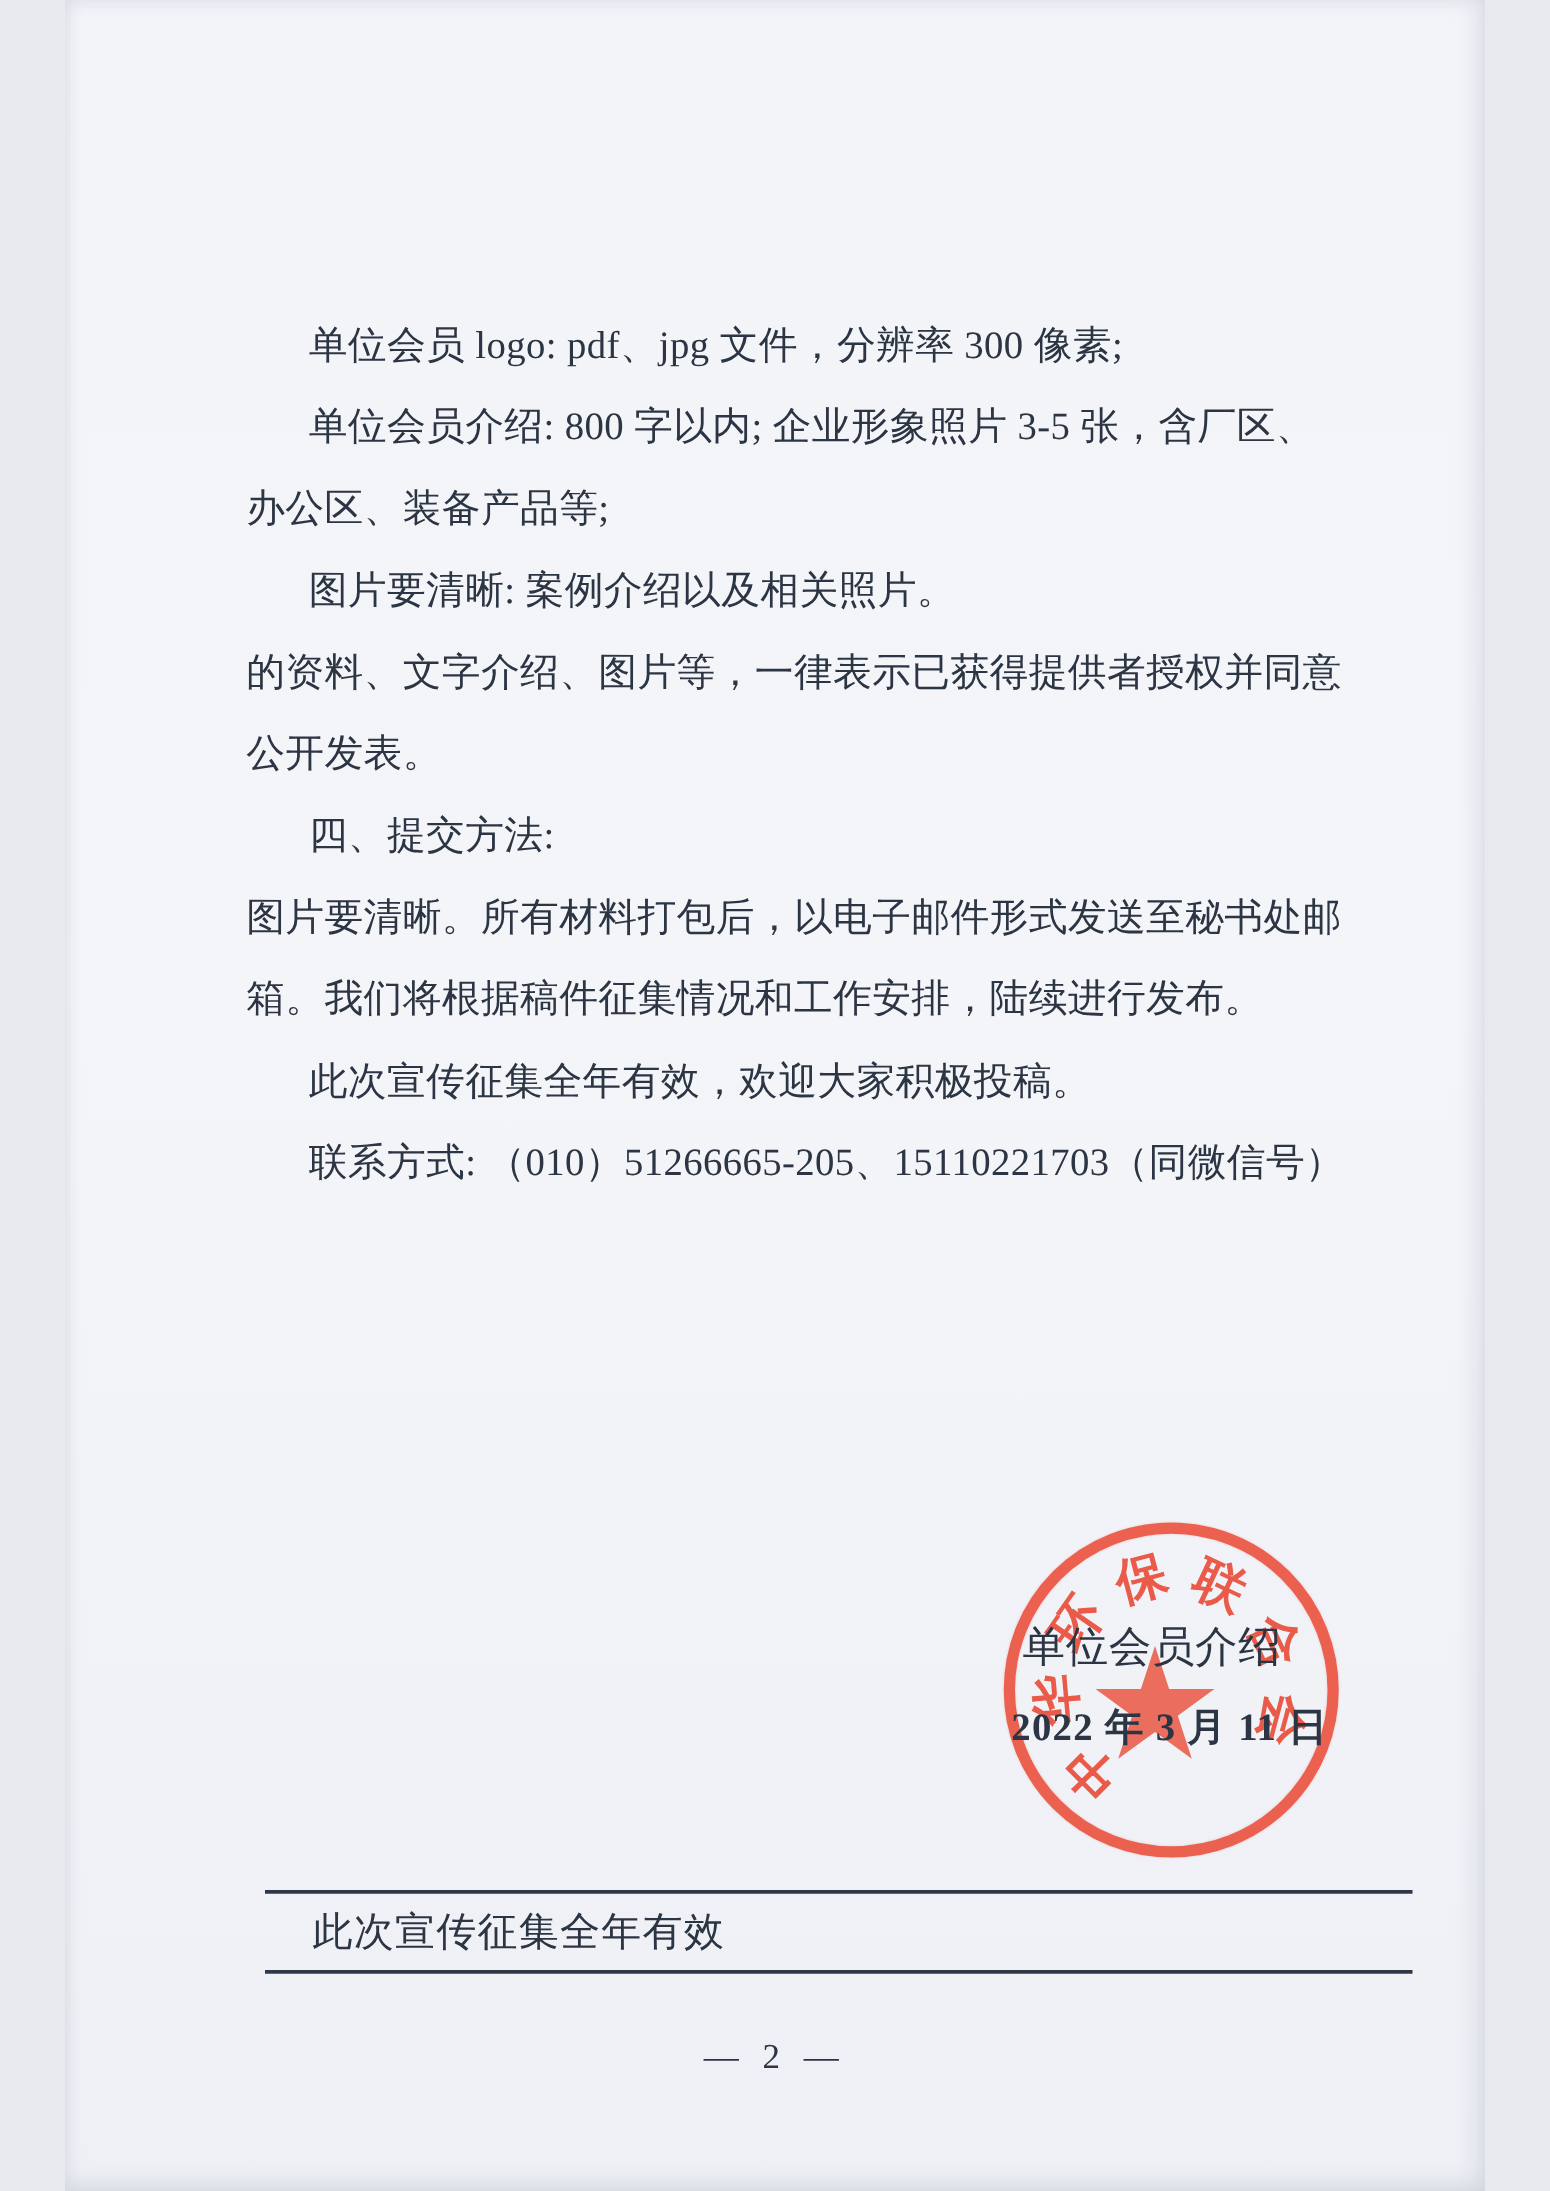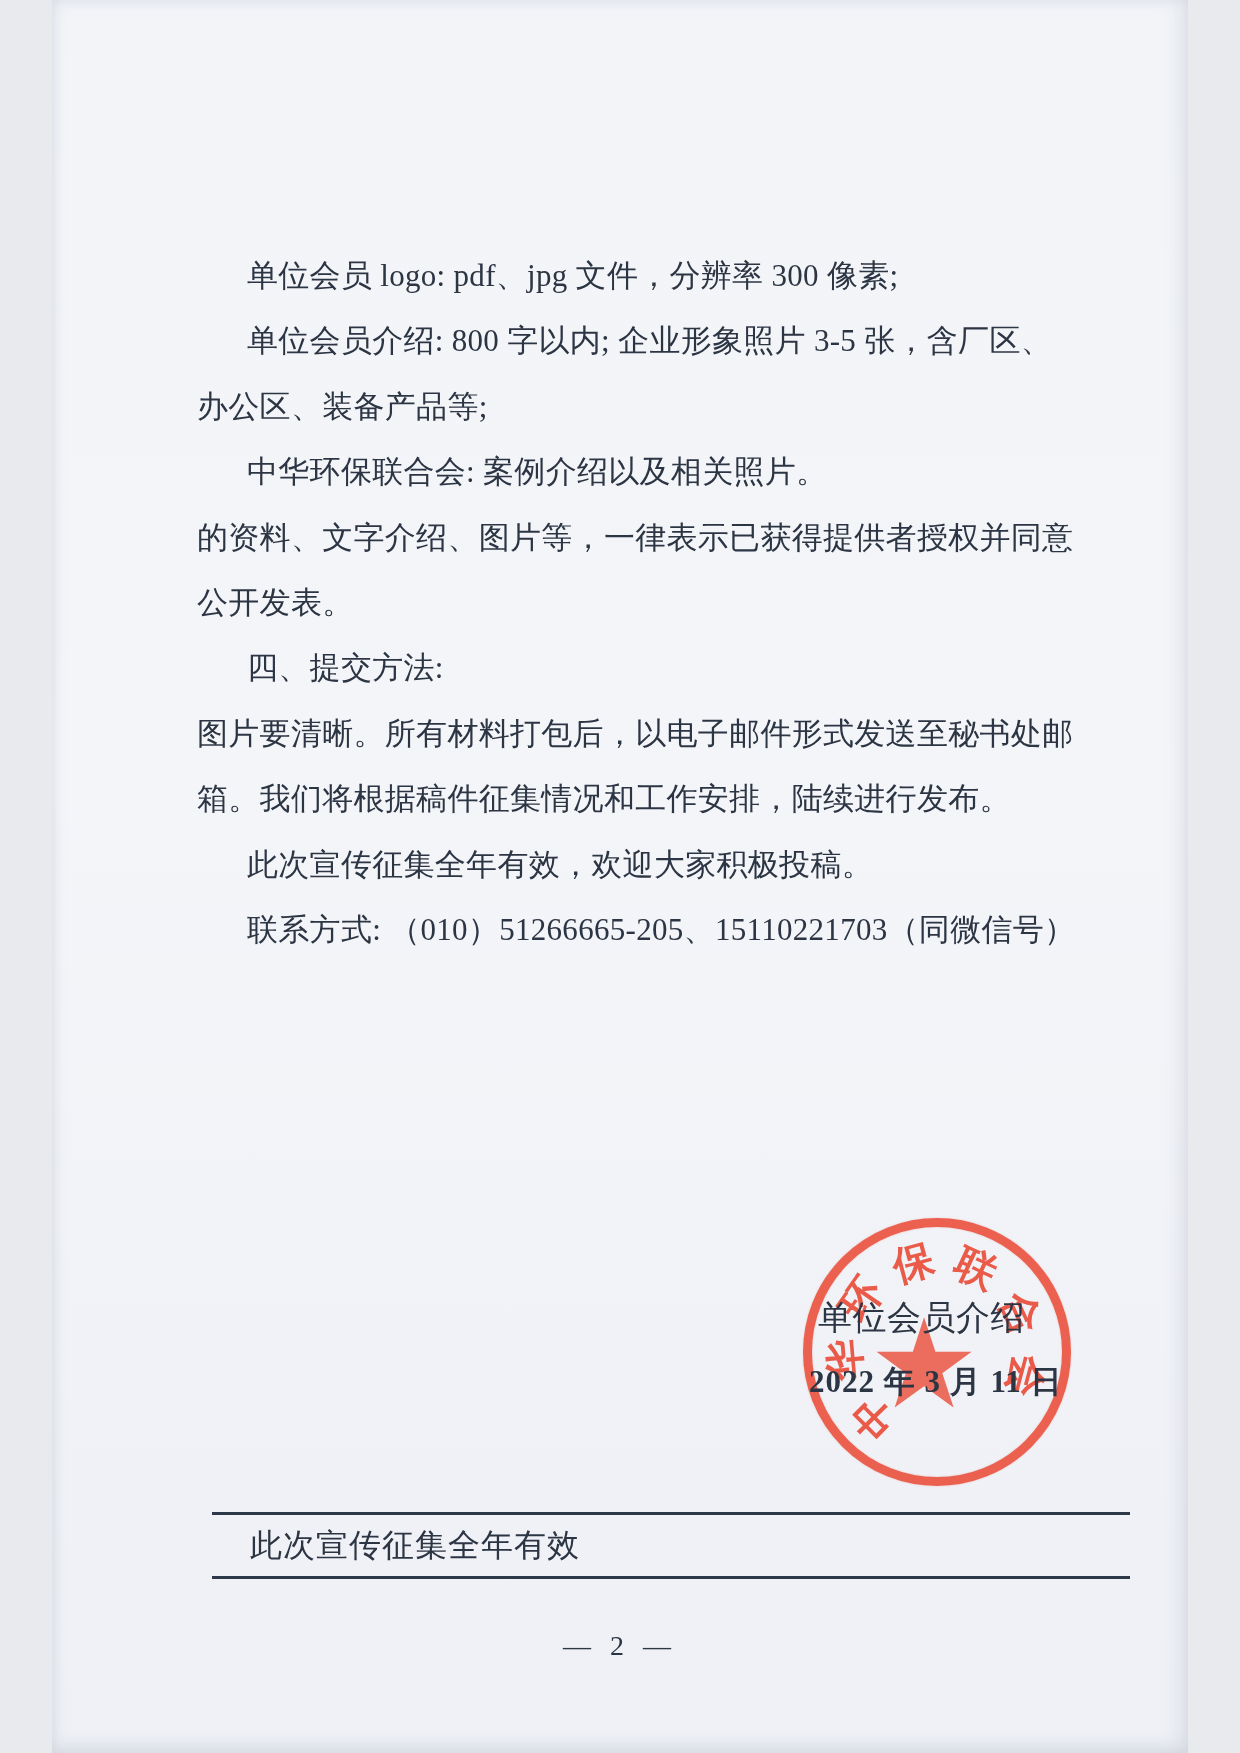--- a/index.html
+++ b/index.html
@@ -90,21 +90,21 @@
 </style>
 </head>
 <body>
 
 <div class="page">
 
   <div class="body-text">
     <div class="line indent">单位会员 logo: pdf、jpg 文件，分辨率 300 像素;</div>
     <div class="line indent">单位会员介绍: 800 字以内; 企业形象照片 3-5 张，含厂区、</div>
     <div class="line">办公区、装备产品等;</div>
-    <div class="line indent">中华环保联合会: 案例介绍以及相关照片。</div>
+    <div class="line indent">图片要清晰: 案例介绍以及相关照片。</div>
     <div class="line">的资料、文字介绍、图片等，一律表示已获得提供者授权并同意</div>
     <div class="line">公开发表。</div>
     <div class="line indent">四、提交方法:</div>
     <div class="line">图片要清晰。所有材料打包后，以电子邮件形式发送至秘书处邮</div>
     <div class="line">箱。我们将根据稿件征集情况和工作安排，陆续进行发布。</div>
     <div class="line indent">此次宣传征集全年有效，欢迎大家积极投稿。</div>
     <div class="line indent">联系方式: （010）51266665-205、15110221703（同微信号）</div>
   </div>
 
   <div class="stamp">

